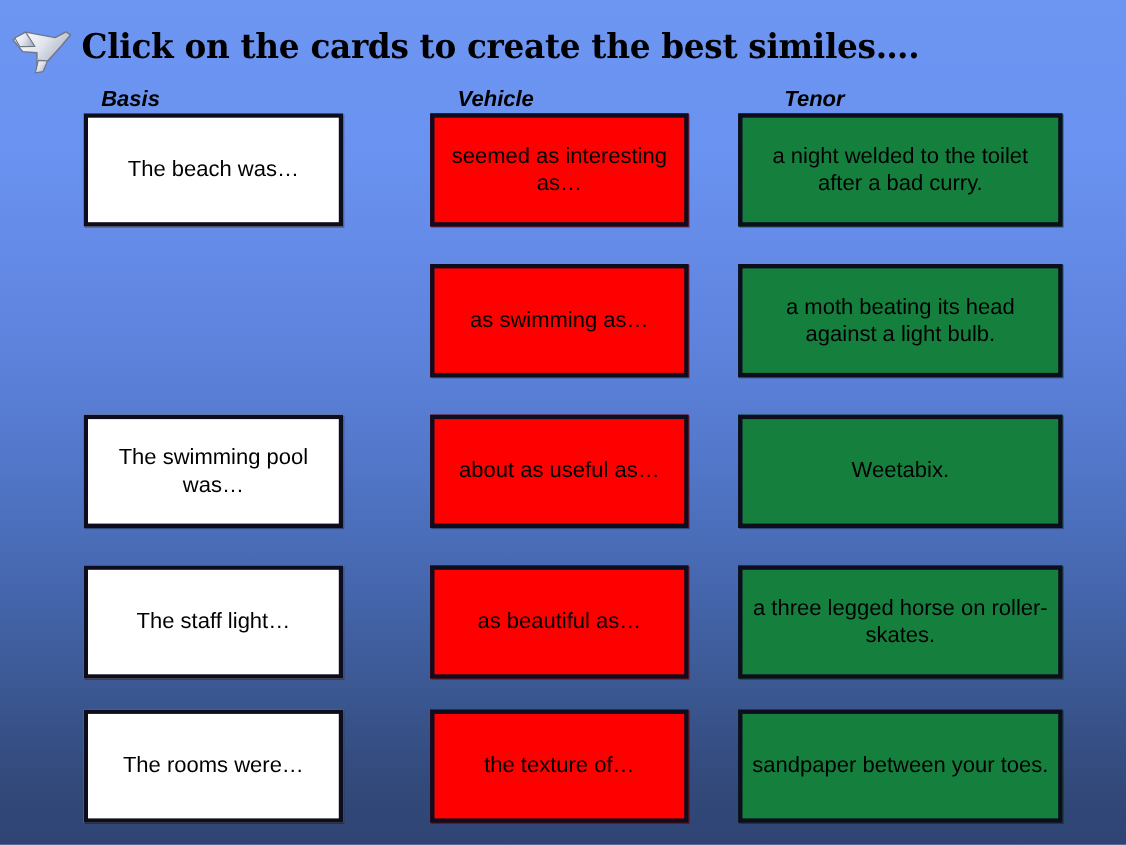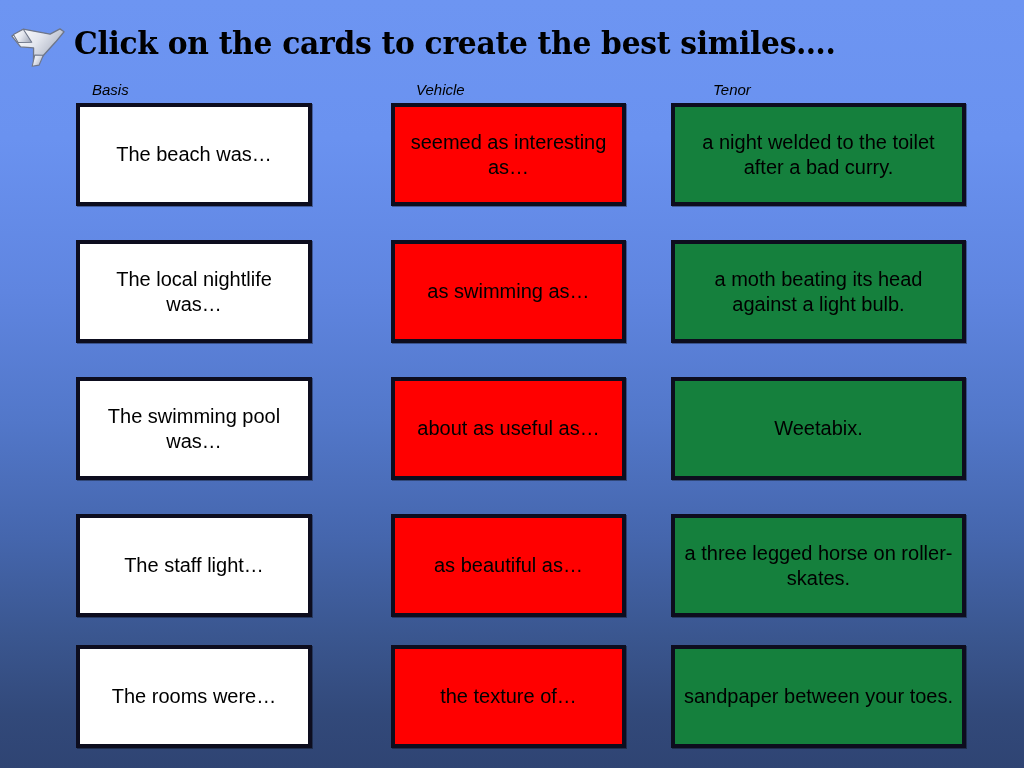--- a/index.html
+++ b/index.html
@@ -53,23 +53,23 @@
     letter-spacing: -0.3px;
     transform: scaleX(0.96);
     transform-origin: left center;
   }
 
   
   .col-header {
     position: absolute;
     top: 80px;
     font-family: "Liberation Sans", sans-serif;
-    font-weight: normal;
+    font-weight: bold;
     font-style: italic;
-    font-size: 15px;
+    font-size: 20px;
     line-height: 20px;
     color: #000000;
     white-space: nowrap;
   }
   #header-basis   { left: 92px; }
   #header-vehicle { left: 416px; }
   #header-tenor   { left: 713px; }
 
   
   #card-grid {
@@ -143,23 +143,20 @@
 
 <div id="header-basis" class="col-header">Basis</div>
 <div id="header-vehicle" class="col-header">Vehicle</div>
 <div id="header-tenor" class="col-header">Tenor</div>
 
 <div id="card-grid">
 
   <div class="card basis row-0">
     <span class="card-text">The beach was…</span>
   </div>
-  <div class="card basis row-1">
-    <span class="card-text">The local nightlife was…</span>
-  </div>
   <div class="card basis row-2">
     <span class="card-text">The swimming pool was…</span>
   </div>
   <div class="card basis row-3">
     <span class="card-text">The staff light…</span>
   </div>
   <div class="card basis row-4">
     <span class="card-text">The rooms were…</span>
   </div>
 

